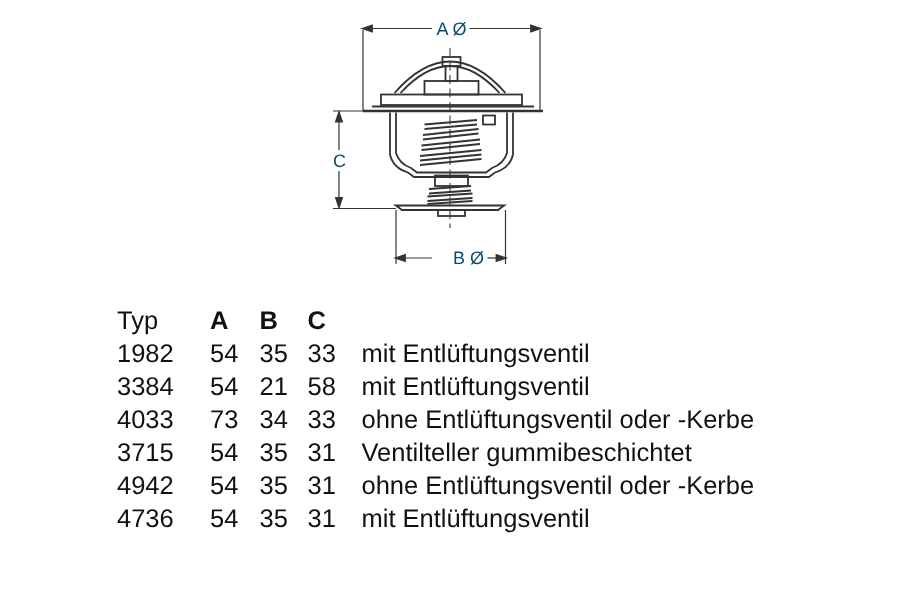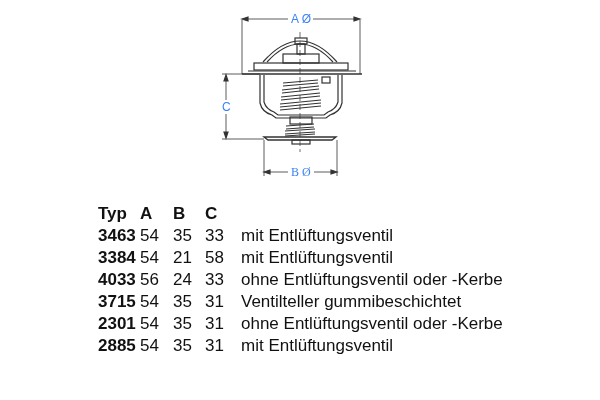--- a/index.html
+++ b/index.html
@@ -1,21 +1,21 @@
 <!DOCTYPE html>
 <html><head>
 <meta charset="utf-8">
 <style>
   html, body { margin:0; padding:0; background:#ffffff; }
   body { width:600px; height:400px; position:relative; overflow:hidden; font-family:"Liberation Sans", sans-serif; color:#111; }
   .drawing { position:absolute; left:200px; top:0; width:200px; height:200px; }
-  .dim-label { position:absolute; font-size:12px; color:#3b82f6; background:#fff; padding:0 2px; line-height:12px; }
+  .dim-label { position:absolute; font-size:12px; color:#0c4a6e; background:#fff; padding:0 2px; line-height:12px; }
   .table { position:absolute; left:78px; top:203px; }
   .row { position:absolute; left:0; height:22px; font-size:17px; line-height:22px; white-space:nowrap; }
-  .typ { position:absolute; left:0; font-weight:bold;margin-left:20px; }
+  .typ { position:absolute; left:0; font-weight:normal; }
   .a { position:absolute; left:62px; }
   .b { position:absolute; left:95px; }
   .c { position:absolute; left:127px; }
   .desc { position:absolute; left:163px;text-align:center; }
   .hdr { font-weight:bold; }
 </style>
 </head>
 <body>
 
 <div class="drawing">
@@ -66,65 +66,65 @@
       <line x1="64" y1="140" x2="64" y2="176" stroke-width="0.8"></line>
       <line x1="137" y1="140" x2="137" y2="176" stroke-width="0.8"></line>
       <line x1="66" y1="172" x2="88" y2="172" stroke-width="0.8"></line>
       <line x1="114" y1="172" x2="135" y2="172" stroke-width="0.8"></line>
       <polygon points="64,172 70,170 70,174" fill="#333"></polygon>
       <polygon points="137,172 131,170 131,174" fill="#333"></polygon>
     </g>
   </svg>
   <span class="dim-label" style="left:89px; top:13px;">A Ø</span>
   <span class="dim-label" style="left:20px; top:101px;">C</span>
-  <span class="dim-label" style="left:89px; top:166px;font-family:Liberation Serif, serif;">B Ø</span>
+  <span class="dim-label" style="left:100px; top:166px;">B Ø</span>
 </div>
 
 <div class="table">
   <div class="row hdr" style="top:0px;">
     <span class="typ">Typ</span>
     <span class="a">A</span>
     <span class="b">B</span>
     <span class="c">C</span>
   </div>
   <div class="row" style="top:22px;">
-    <span class="typ">3463</span>
+    <span class="typ">1982</span>
     <span class="a">54</span>
     <span class="b">35</span>
     <span class="c">33</span>
     <span class="desc">mit Entlüftungsventil</span>
   </div>
   <div class="row" style="top:44px;">
     <span class="typ">3384</span>
     <span class="a">54</span>
     <span class="b">21</span>
     <span class="c">58</span>
     <span class="desc">mit Entlüftungsventil</span>
   </div>
   <div class="row" style="top:66px;">
     <span class="typ">4033</span>
-    <span class="a">56</span>
-    <span class="b">24</span>
+    <span class="a">73</span>
+    <span class="b">34</span>
     <span class="c">33</span>
     <span class="desc">ohne Entlüftungsventil oder -Kerbe</span>
   </div>
   <div class="row" style="top:88px;">
     <span class="typ">3715</span>
     <span class="a">54</span>
     <span class="b">35</span>
     <span class="c">31</span>
     <span class="desc">Ventilteller gummibeschichtet</span>
   </div>
   <div class="row" style="top:110px;">
-    <span class="typ">2301</span>
+    <span class="typ">4942</span>
     <span class="a">54</span>
     <span class="b">35</span>
     <span class="c">31</span>
     <span class="desc">ohne Entlüftungsventil oder -Kerbe</span>
   </div>
   <div class="row" style="top:132px;">
-    <span class="typ">2885</span>
+    <span class="typ">4736</span>
     <span class="a">54</span>
     <span class="b">35</span>
     <span class="c">31</span>
     <span class="desc">mit Entlüftungsventil</span>
   </div>
 </div>
 
 </body></html>

